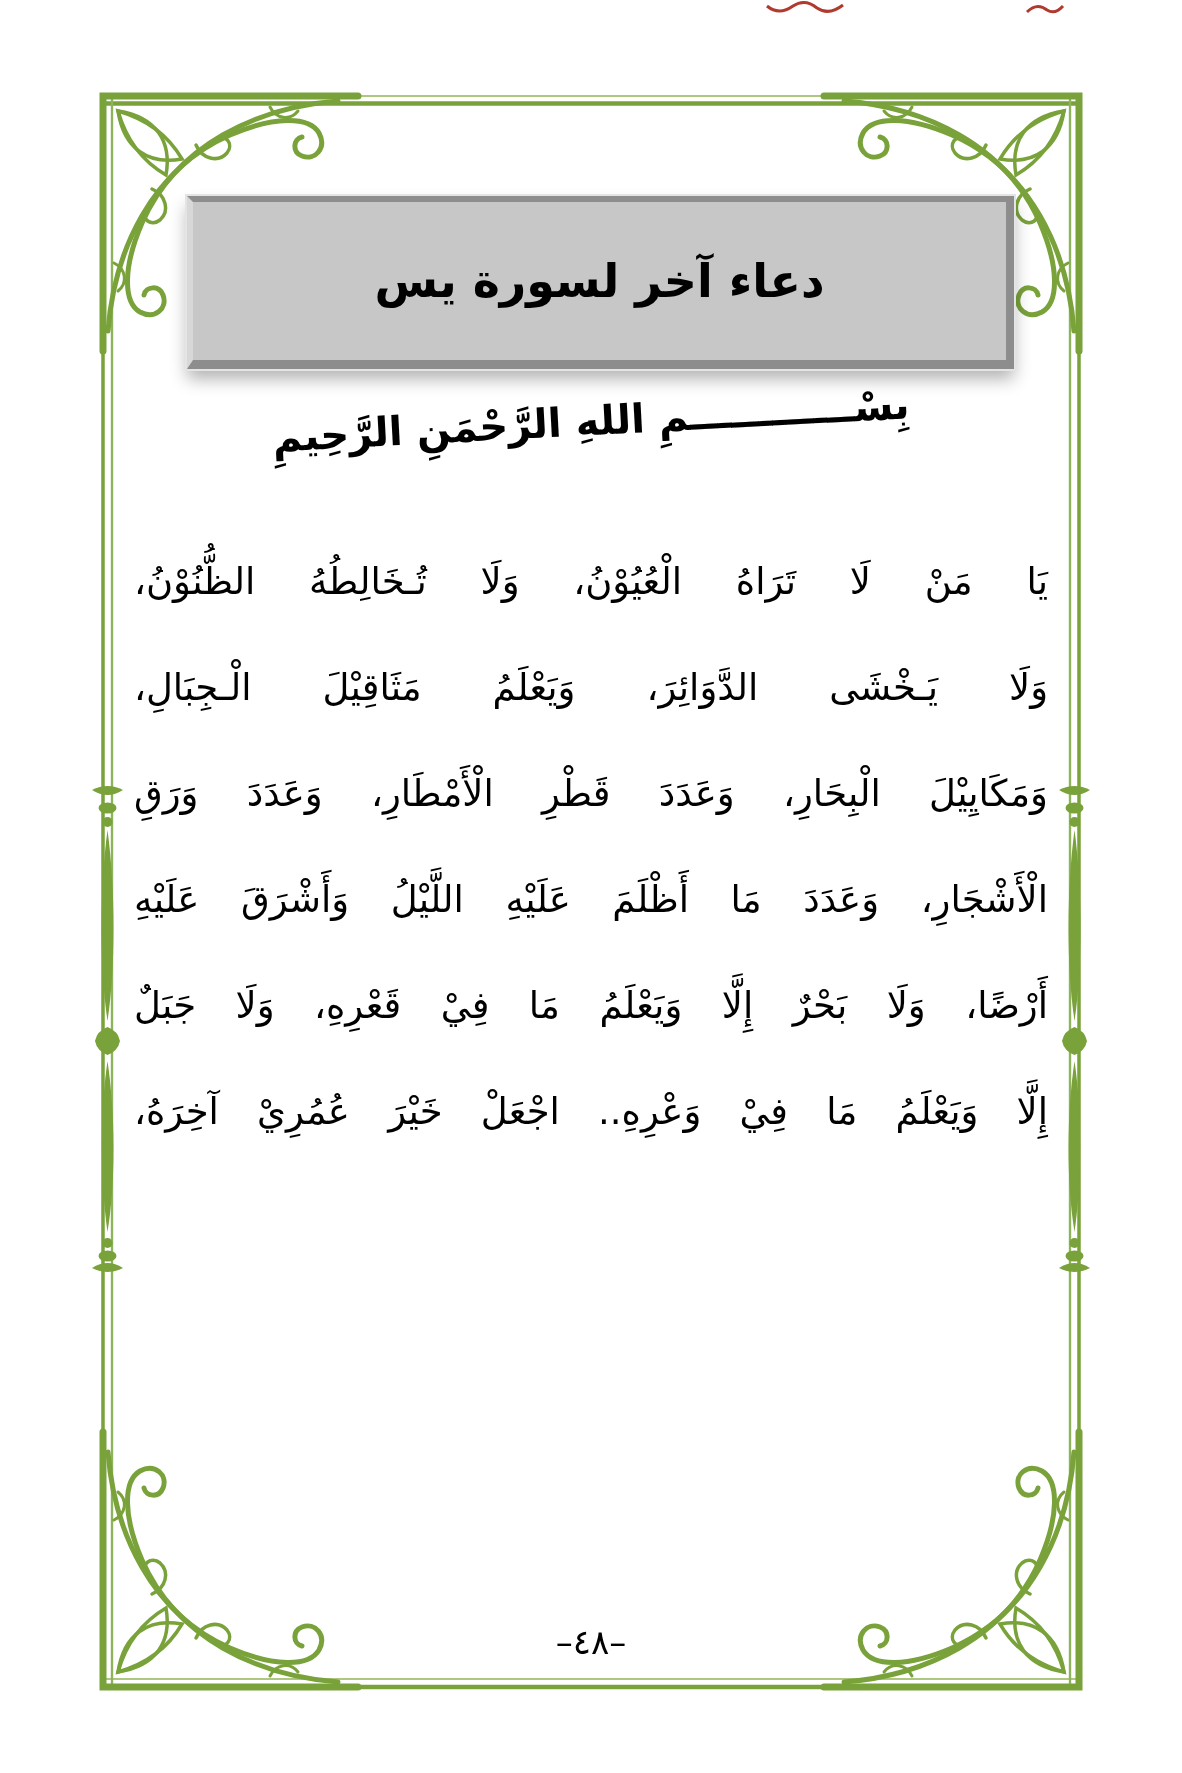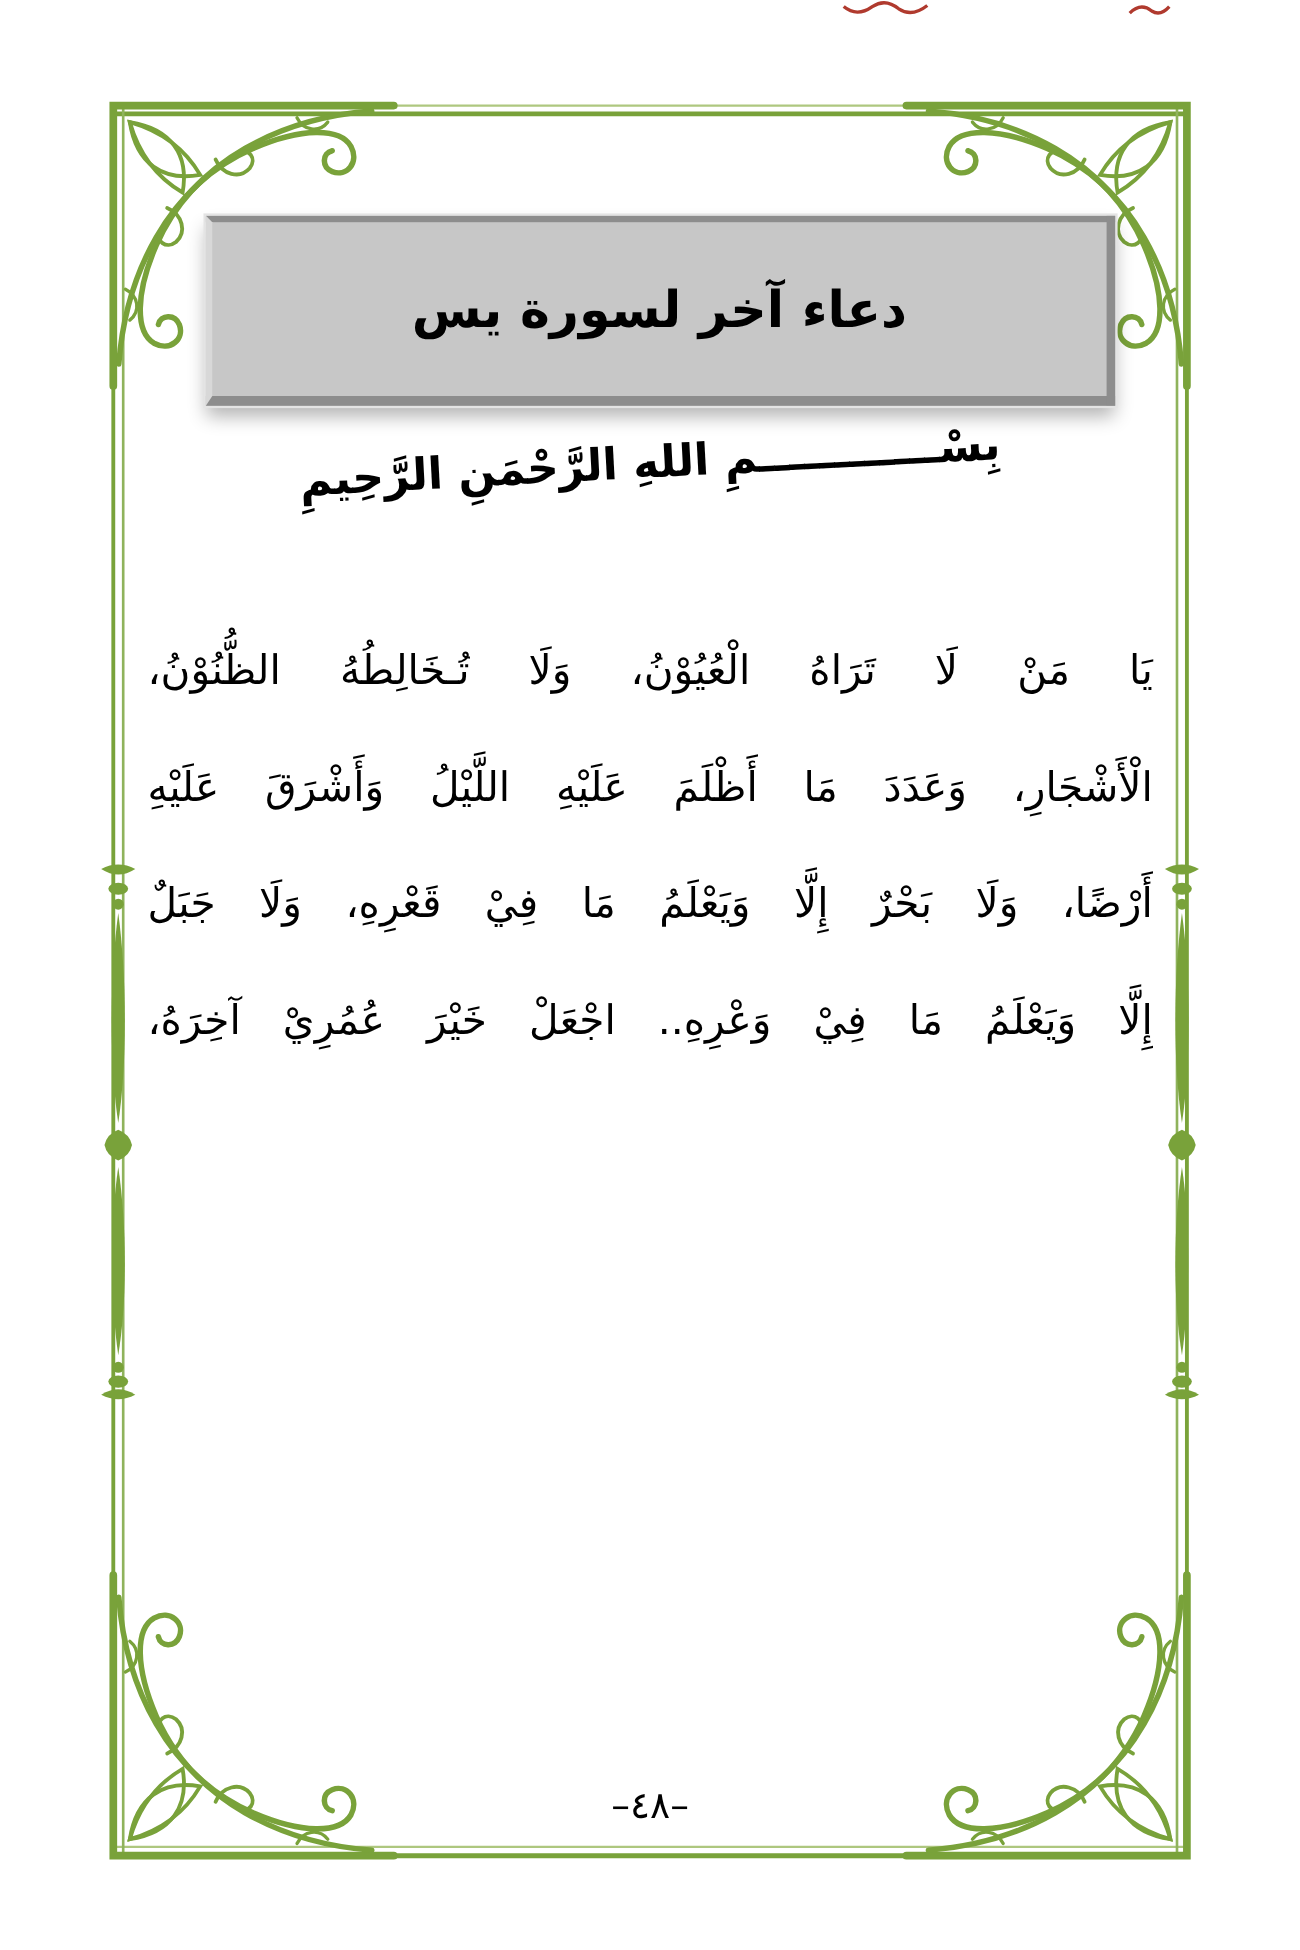--- a/index.html
+++ b/index.html
@@ -40,21 +40,21 @@
     font-weight:bold;font-size:46px;letter-spacing:1px;direction:rtl;
   }
   
   .basmala{
     position:absolute;top:398px;left:0;width:100%;
     text-align:center;font-size:40px;font-weight:bold;
     direction:rtl;transform:rotate(-3deg);
   }
   
   .body-text{
-    position:absolute;top:557px;right:134px;width:914px;
+    position:absolute;top:529px;right:134px;width:914px;
     direction:rtl;
   }
   .body-line{
     height:106px;line-height:106px;font-size:37px;
     text-align:justify;text-align-last:justify;
     white-space:nowrap;overflow:visible;
   }
   
   .page-number{
     position:absolute;top:1622px;left:0;width:100%;
@@ -118,20 +118,22 @@
   </svg>
 
   <div class="title-box">
     <div class="title-text">دعاء آخر لسورة يس</div>
   </div>
 
   <div class="basmala">بِسْــــــــــــمِ اللهِ الرَّحْمَنِ الرَّحِيمِ</div>
 
   <div class="body-text">
     <div class="body-line">يَا مَنْ لَا تَرَاهُ الْعُيُوْنُ، وَلَا تُـخَالِطُهُ الظُّنُوْنُ،</div>
+    <div class="body-line">وَلَا يَـخْشَى الدَّوَائِرَ، وَيَعْلَمُ مَثَاقِيْلَ الْـجِبَالِ،</div>
+    <div class="body-line">وَمَكَايِيْلَ الْبِحَارِ، وَعَدَدَ قَطْرِ الْأَمْطَارِ، وَعَدَدَ وَرَقِ</div>
     <div class="body-line">الْأَشْجَارِ، وَعَدَدَ مَا أَظْلَمَ عَلَيْهِ اللَّيْلُ وَأَشْرَقَ عَلَيْهِ</div>
     <div class="body-line">أَرْضًا، وَلَا بَحْرٌ إِلَّا وَيَعْلَمُ مَا فِيْ قَعْرِهِ، وَلَا جَبَلٌ</div>
     <div class="body-line">إِلَّا وَيَعْلَمُ مَا فِيْ وَعْرِهِ.. اجْعَلْ خَيْرَ عُمُرِيْ آخِرَهُ،</div>
   </div>
 
   <div class="page-number">–٤٨–</div>
 
 </div>
 
 </body></html>

